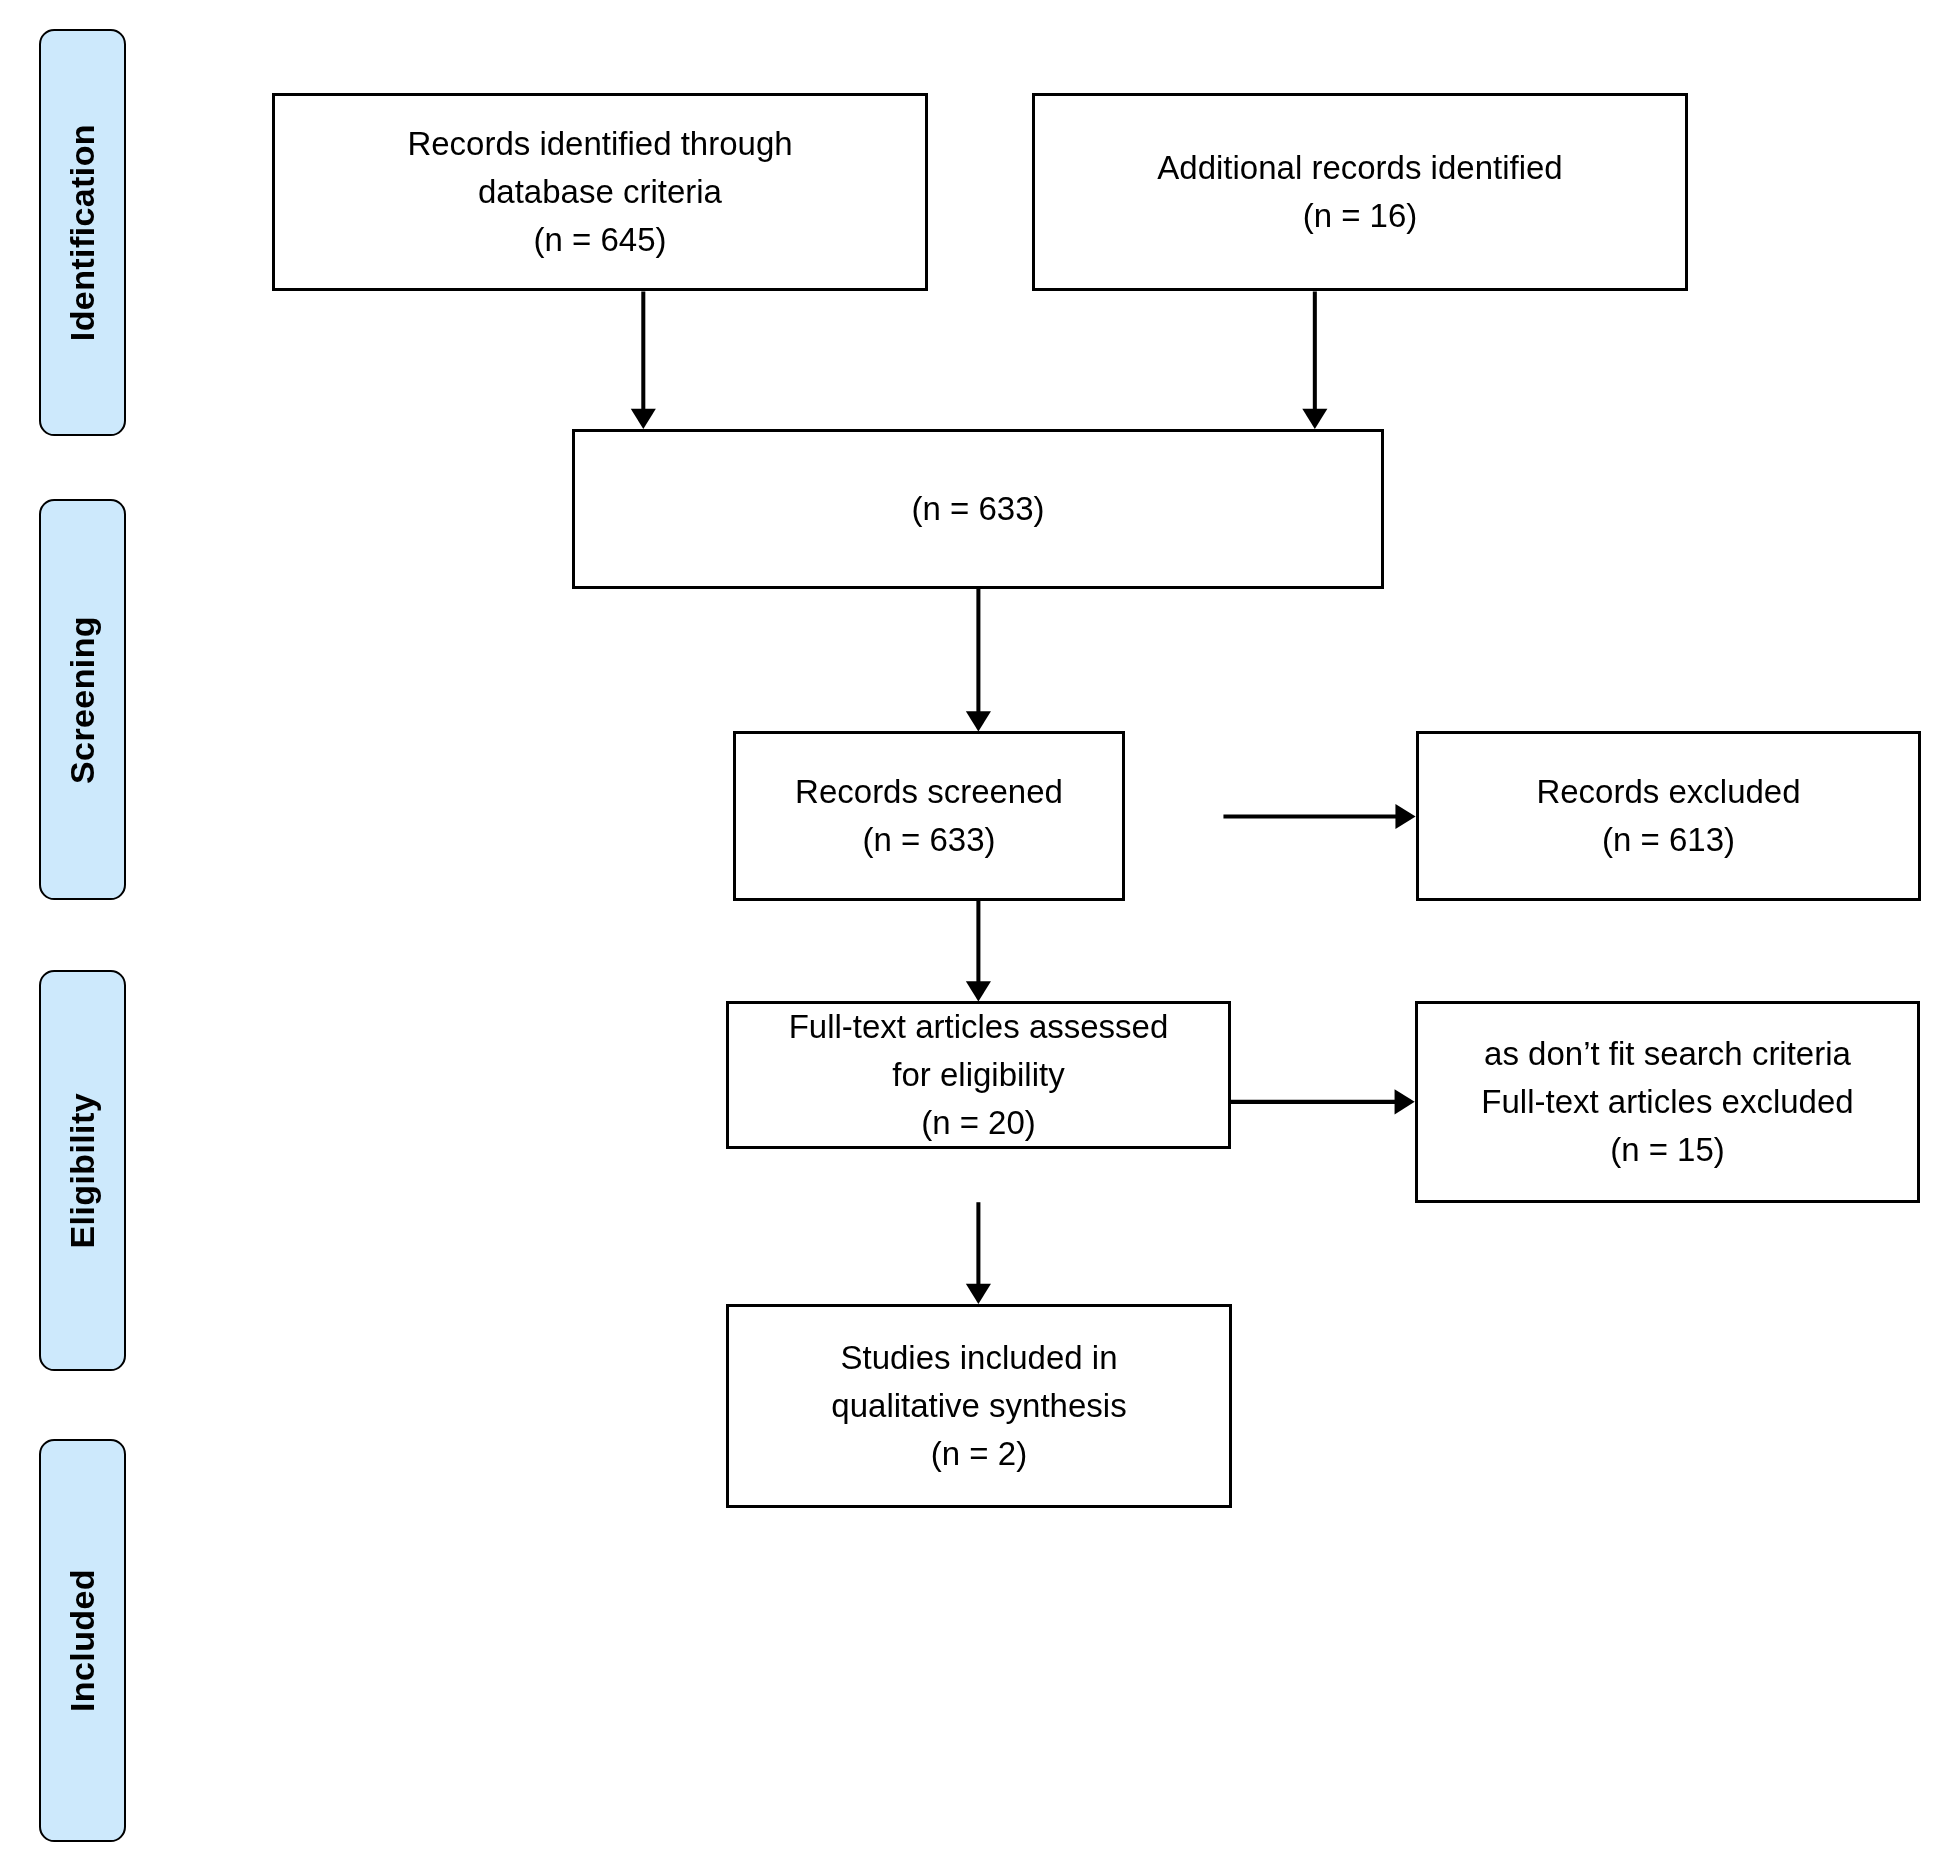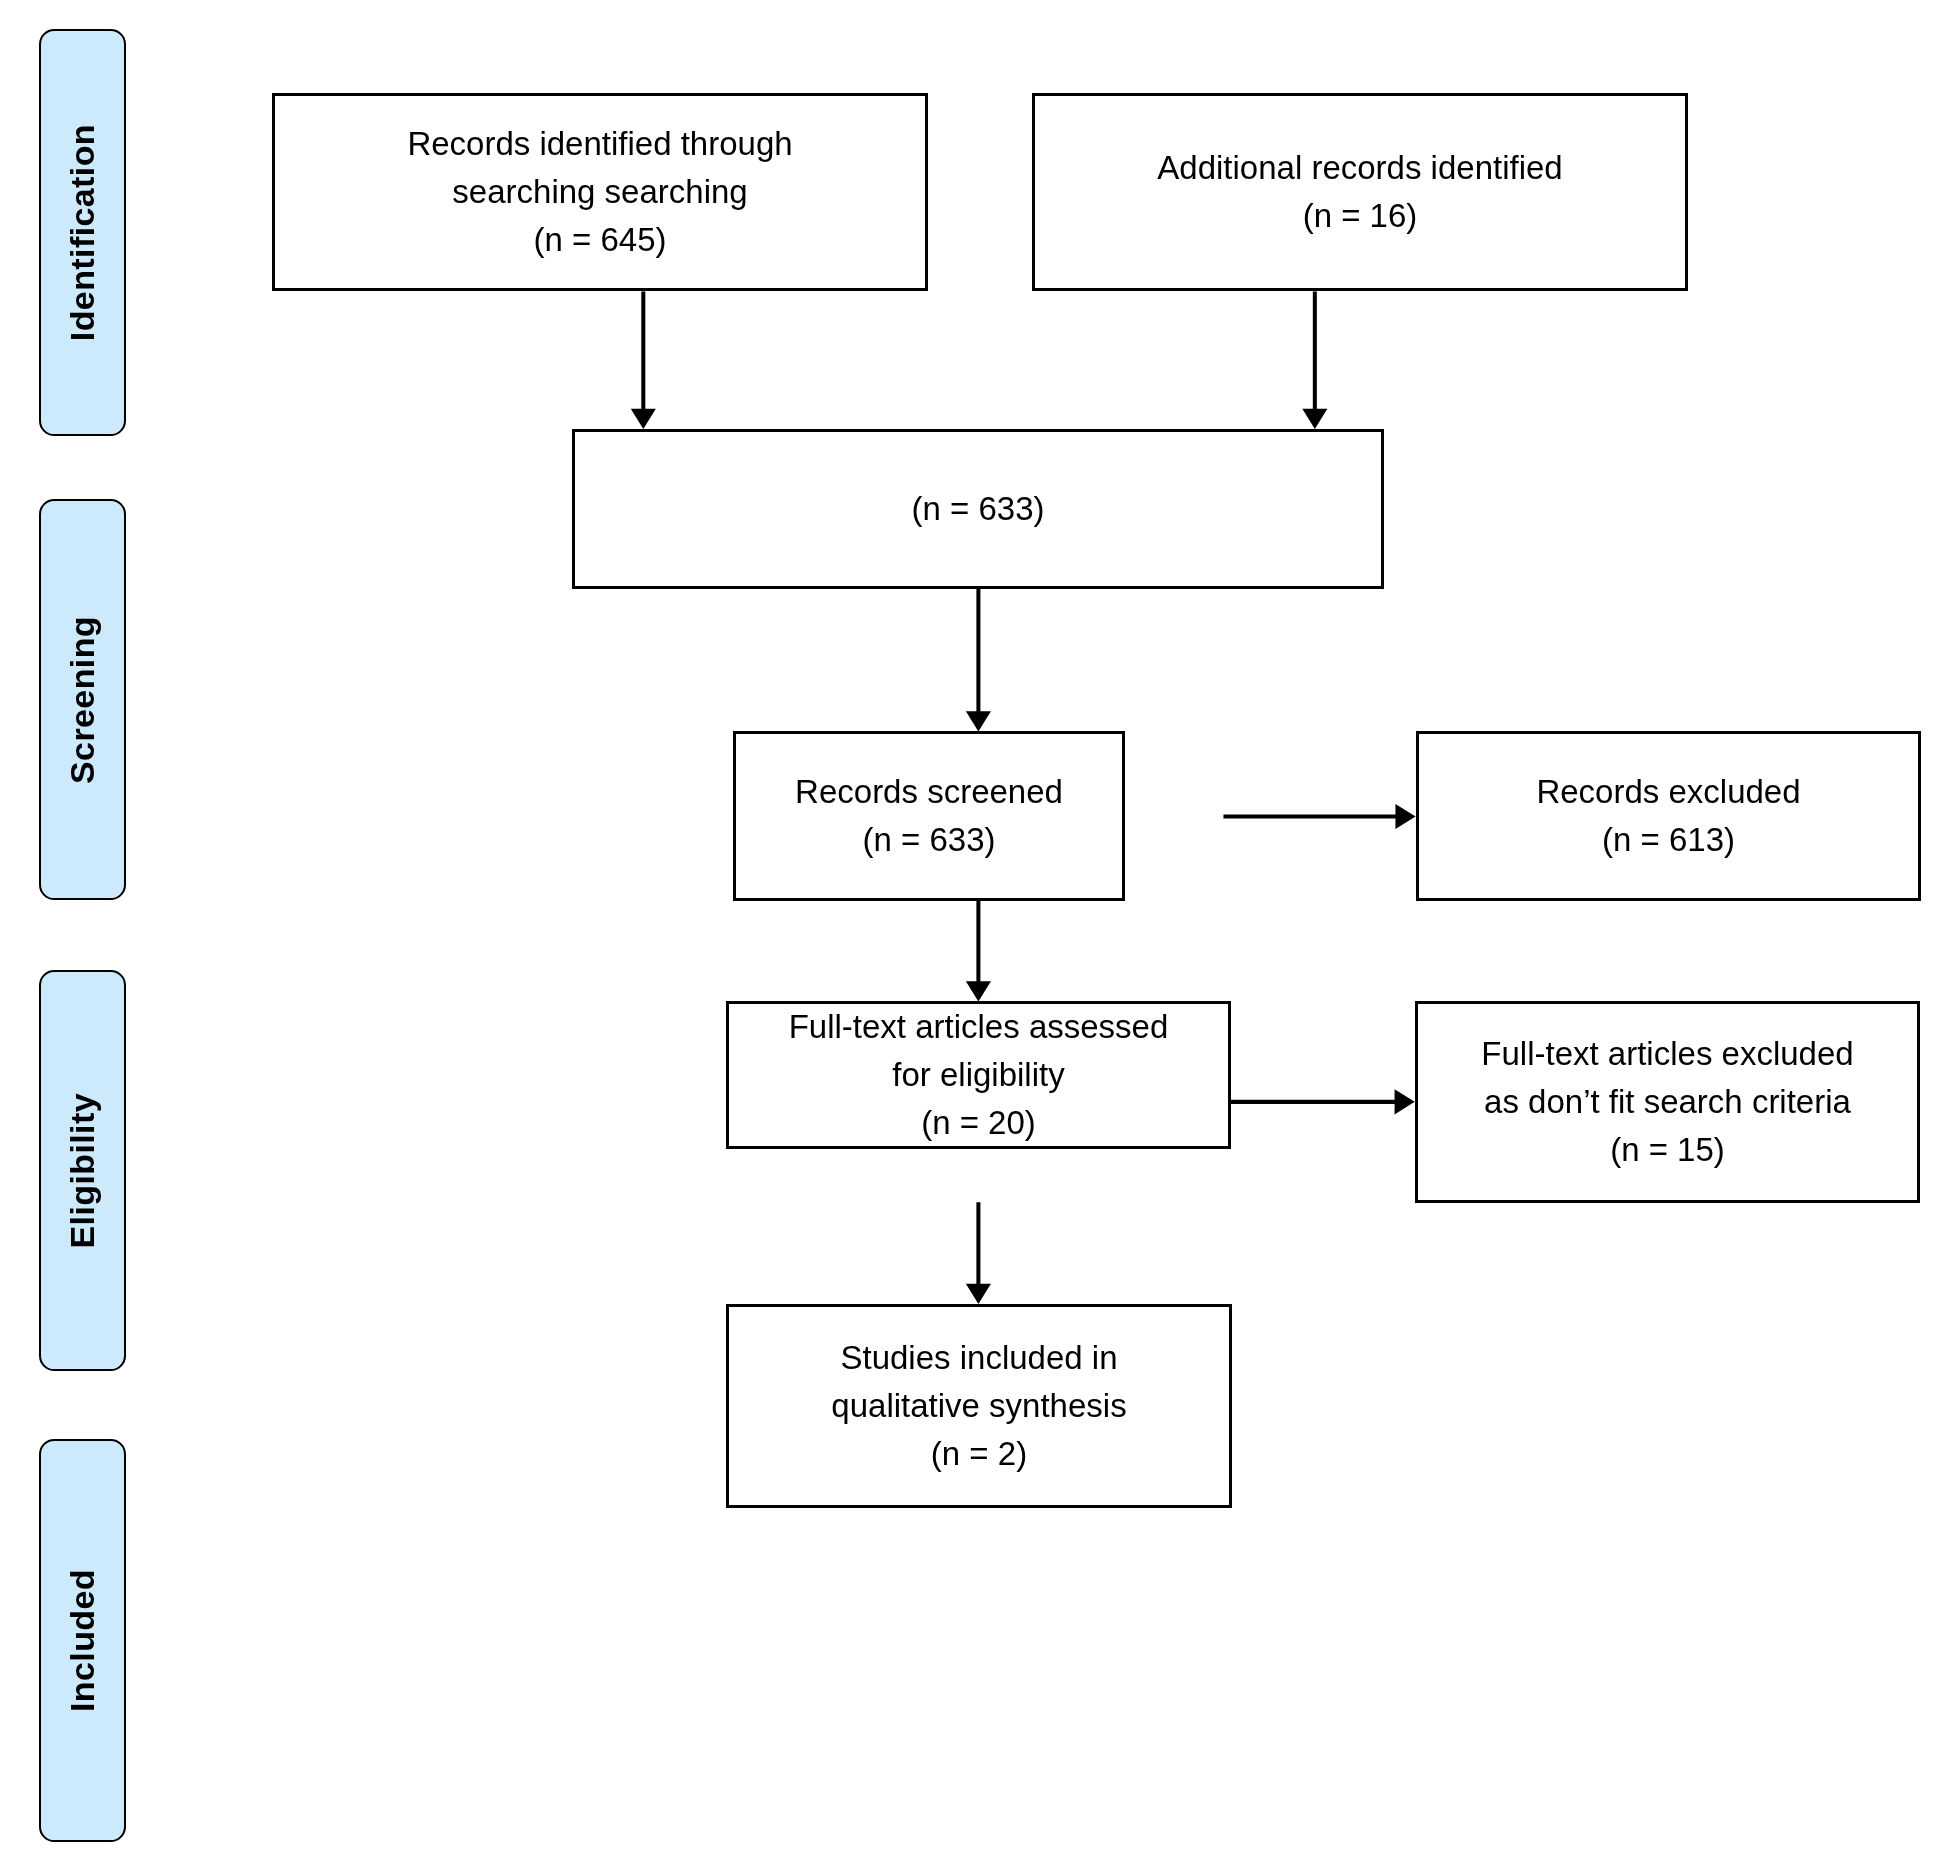--- a/index.html
+++ b/index.html
@@ -107,21 +107,21 @@
       <polygon points="3113,2431 3113,2487 3158,2459"></polygon>
     </g>
     <g>
       <line x1="2184" y1="2683" x2="2184" y2="2868"></line>
       <polygon points="2156,2865 2212,2865 2184,2910"></polygon>
     </g>
   </svg>
 
   <div class="node" style="left:272px; top:93px; width:656px; height:198px">
     <span class="ln">Records identified through</span>
-    <span class="ln">searching searching</span>
+    <span class="ln">database criteria</span>
     <span class="ln">(n = 645)</span>
   </div>
 
   <div class="node" style="left:1032px; top:93px; width:656px; height:198px">
     <span class="ln">Additional records identified</span>
     <span class="ln">(n = 16)</span>
   </div>
 
   <div class="node" style="left:572px; top:429px; width:812px; height:160px">
     <span class="ln">(n = 633)</span>
@@ -137,22 +137,22 @@
     <span class="ln">(n = 613)</span>
   </div>
 
   <div class="node" style="left:726px; top:1001px; width:505px; height:148px">
     <span class="ln">Full-text articles assessed</span>
     <span class="ln">for eligibility</span>
     <span class="ln">(n = 20)</span>
   </div>
 
   <div class="node" style="left:1415px; top:1001px; width:505px; height:202px">
+    <span class="ln">as don’t fit search criteria</span>
     <span class="ln">Full-text articles excluded</span>
-    <span class="ln">as don’t fit search criteria</span>
     <span class="ln">(n = 15)</span>
   </div>
 
   <div class="node" style="left:726px; top:1304px; width:506px; height:204px">
     <span class="ln">Studies included in</span>
     <span class="ln">qualitative synthesis</span>
     <span class="ln">(n = 2)</span>
   </div>
 
 </div>

